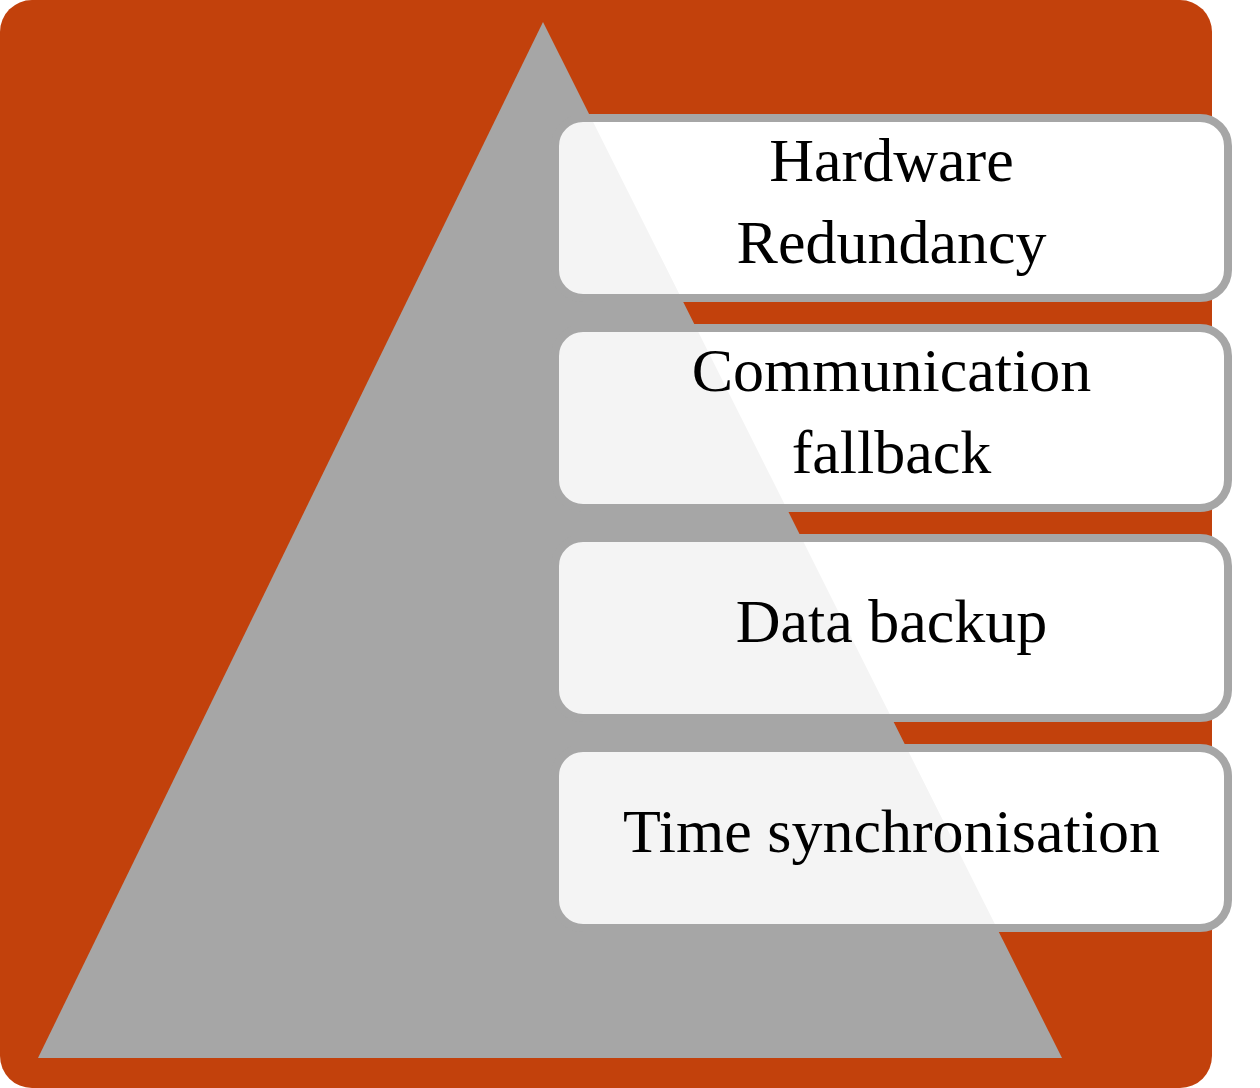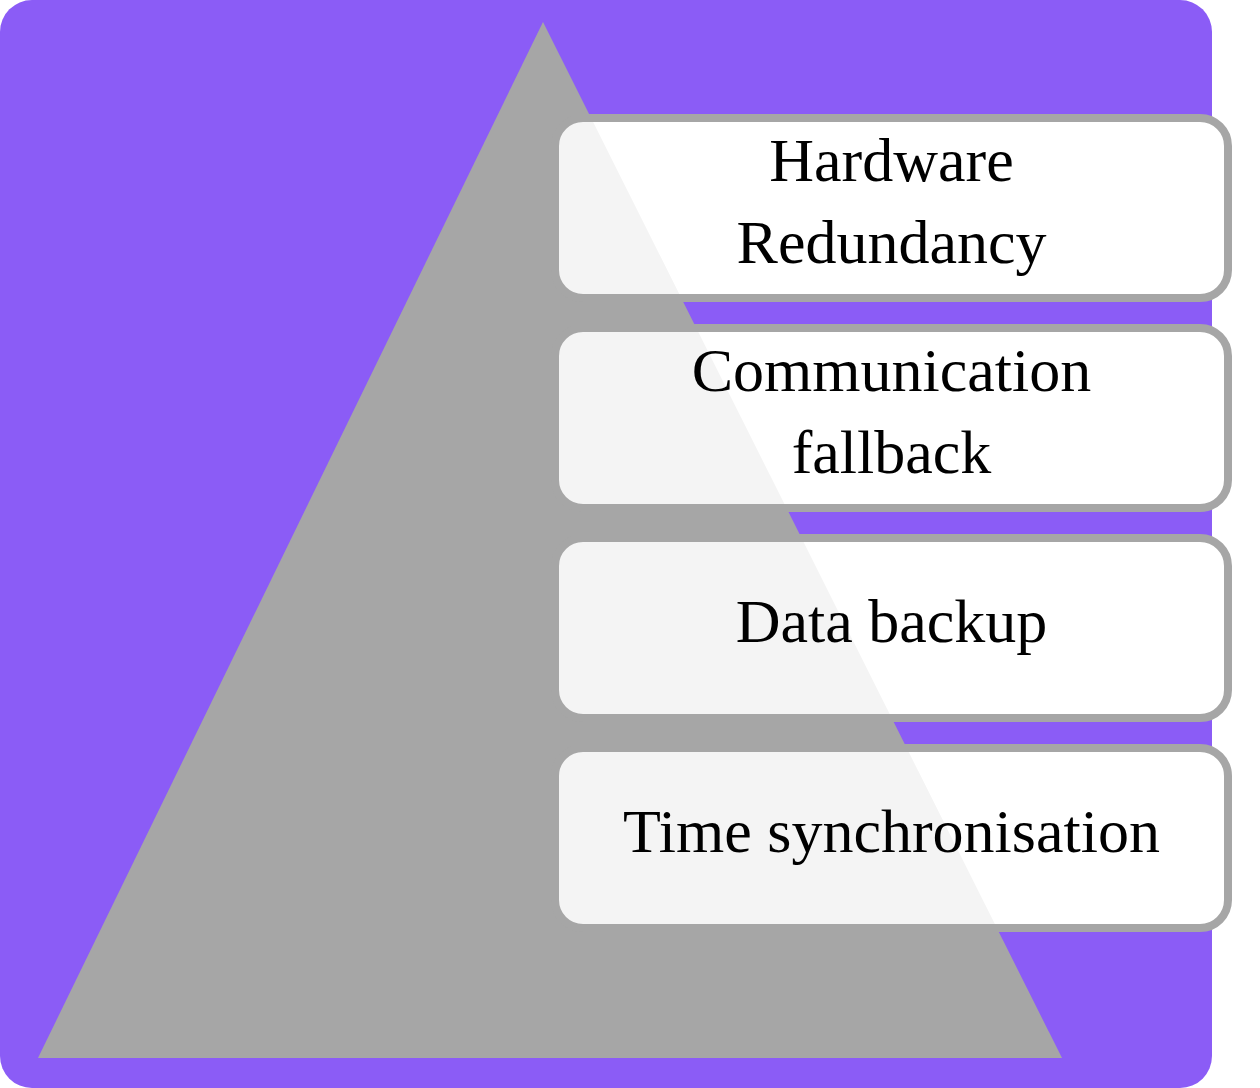--- a/index.html
+++ b/index.html
@@ -10,21 +10,21 @@
   body {
     width: 1260px;
     height: 1088px;
     font-family: "Liberation Serif", "DejaVu Serif", serif;
     overflow: hidden;
   }
   #stage {
     position: relative;
     width: 1212px;
     height: 1088px;
-    background: #8b5cf6;
+    background: #c2410c;
     border-radius: 32px;
   }
   #pyramid-svg {
     position: absolute;
     left: 0;
     top: 0;
     width: 1260px;
     height: 1088px;
     display: block;
   }

